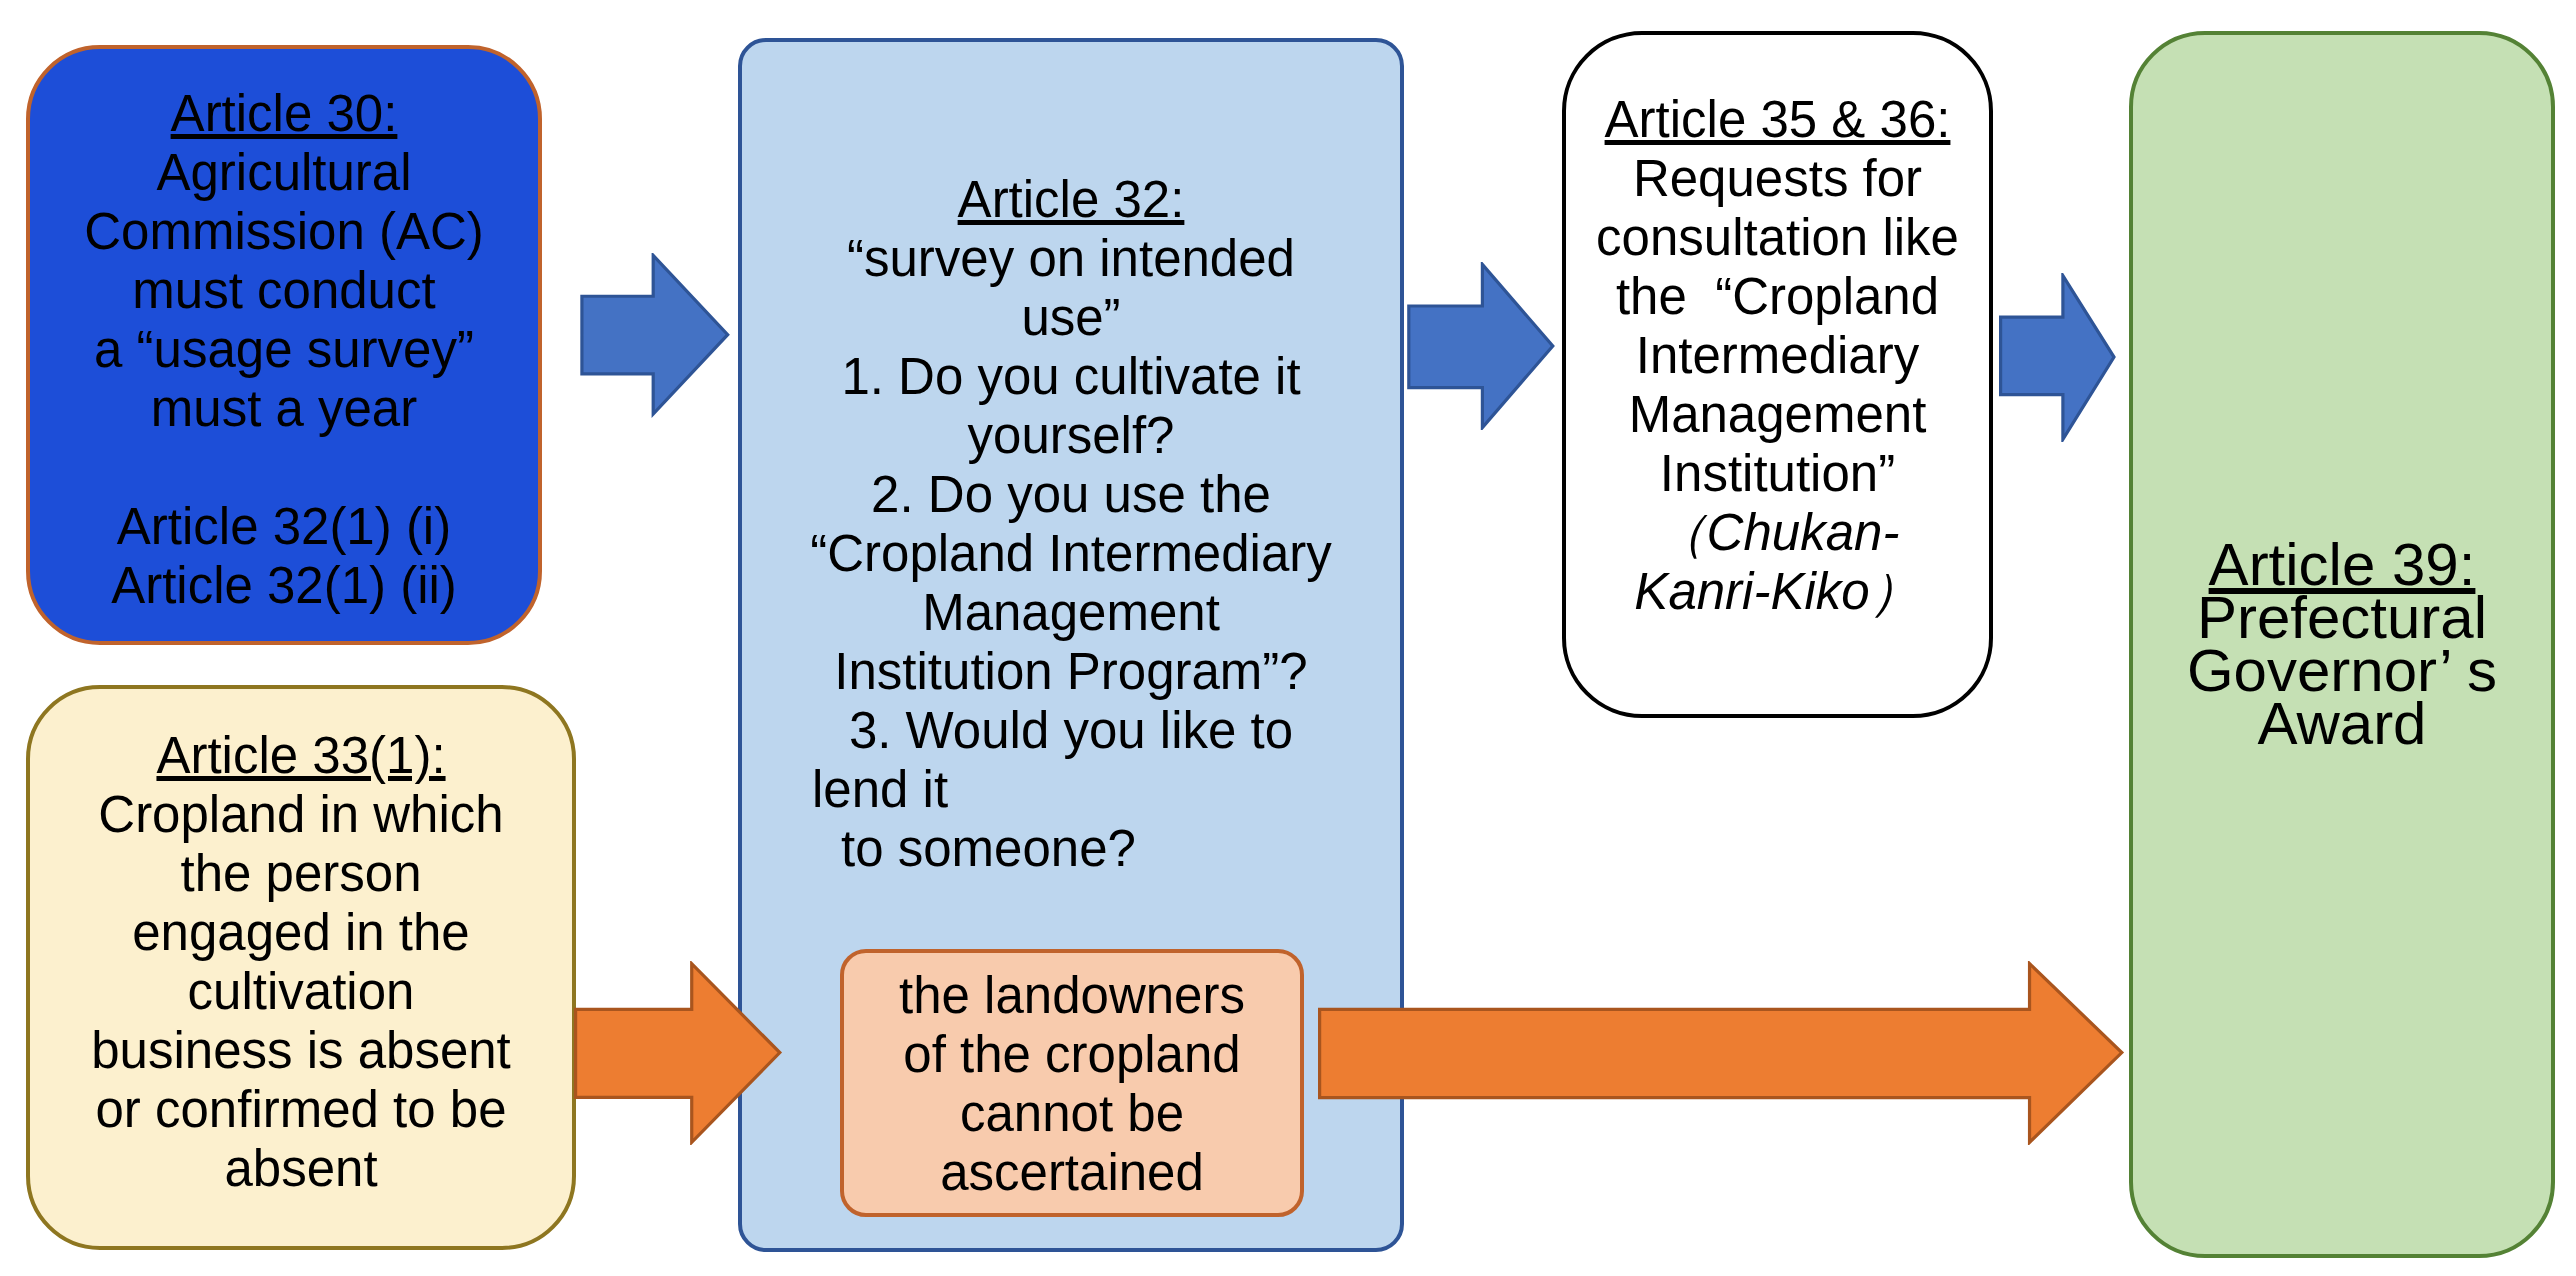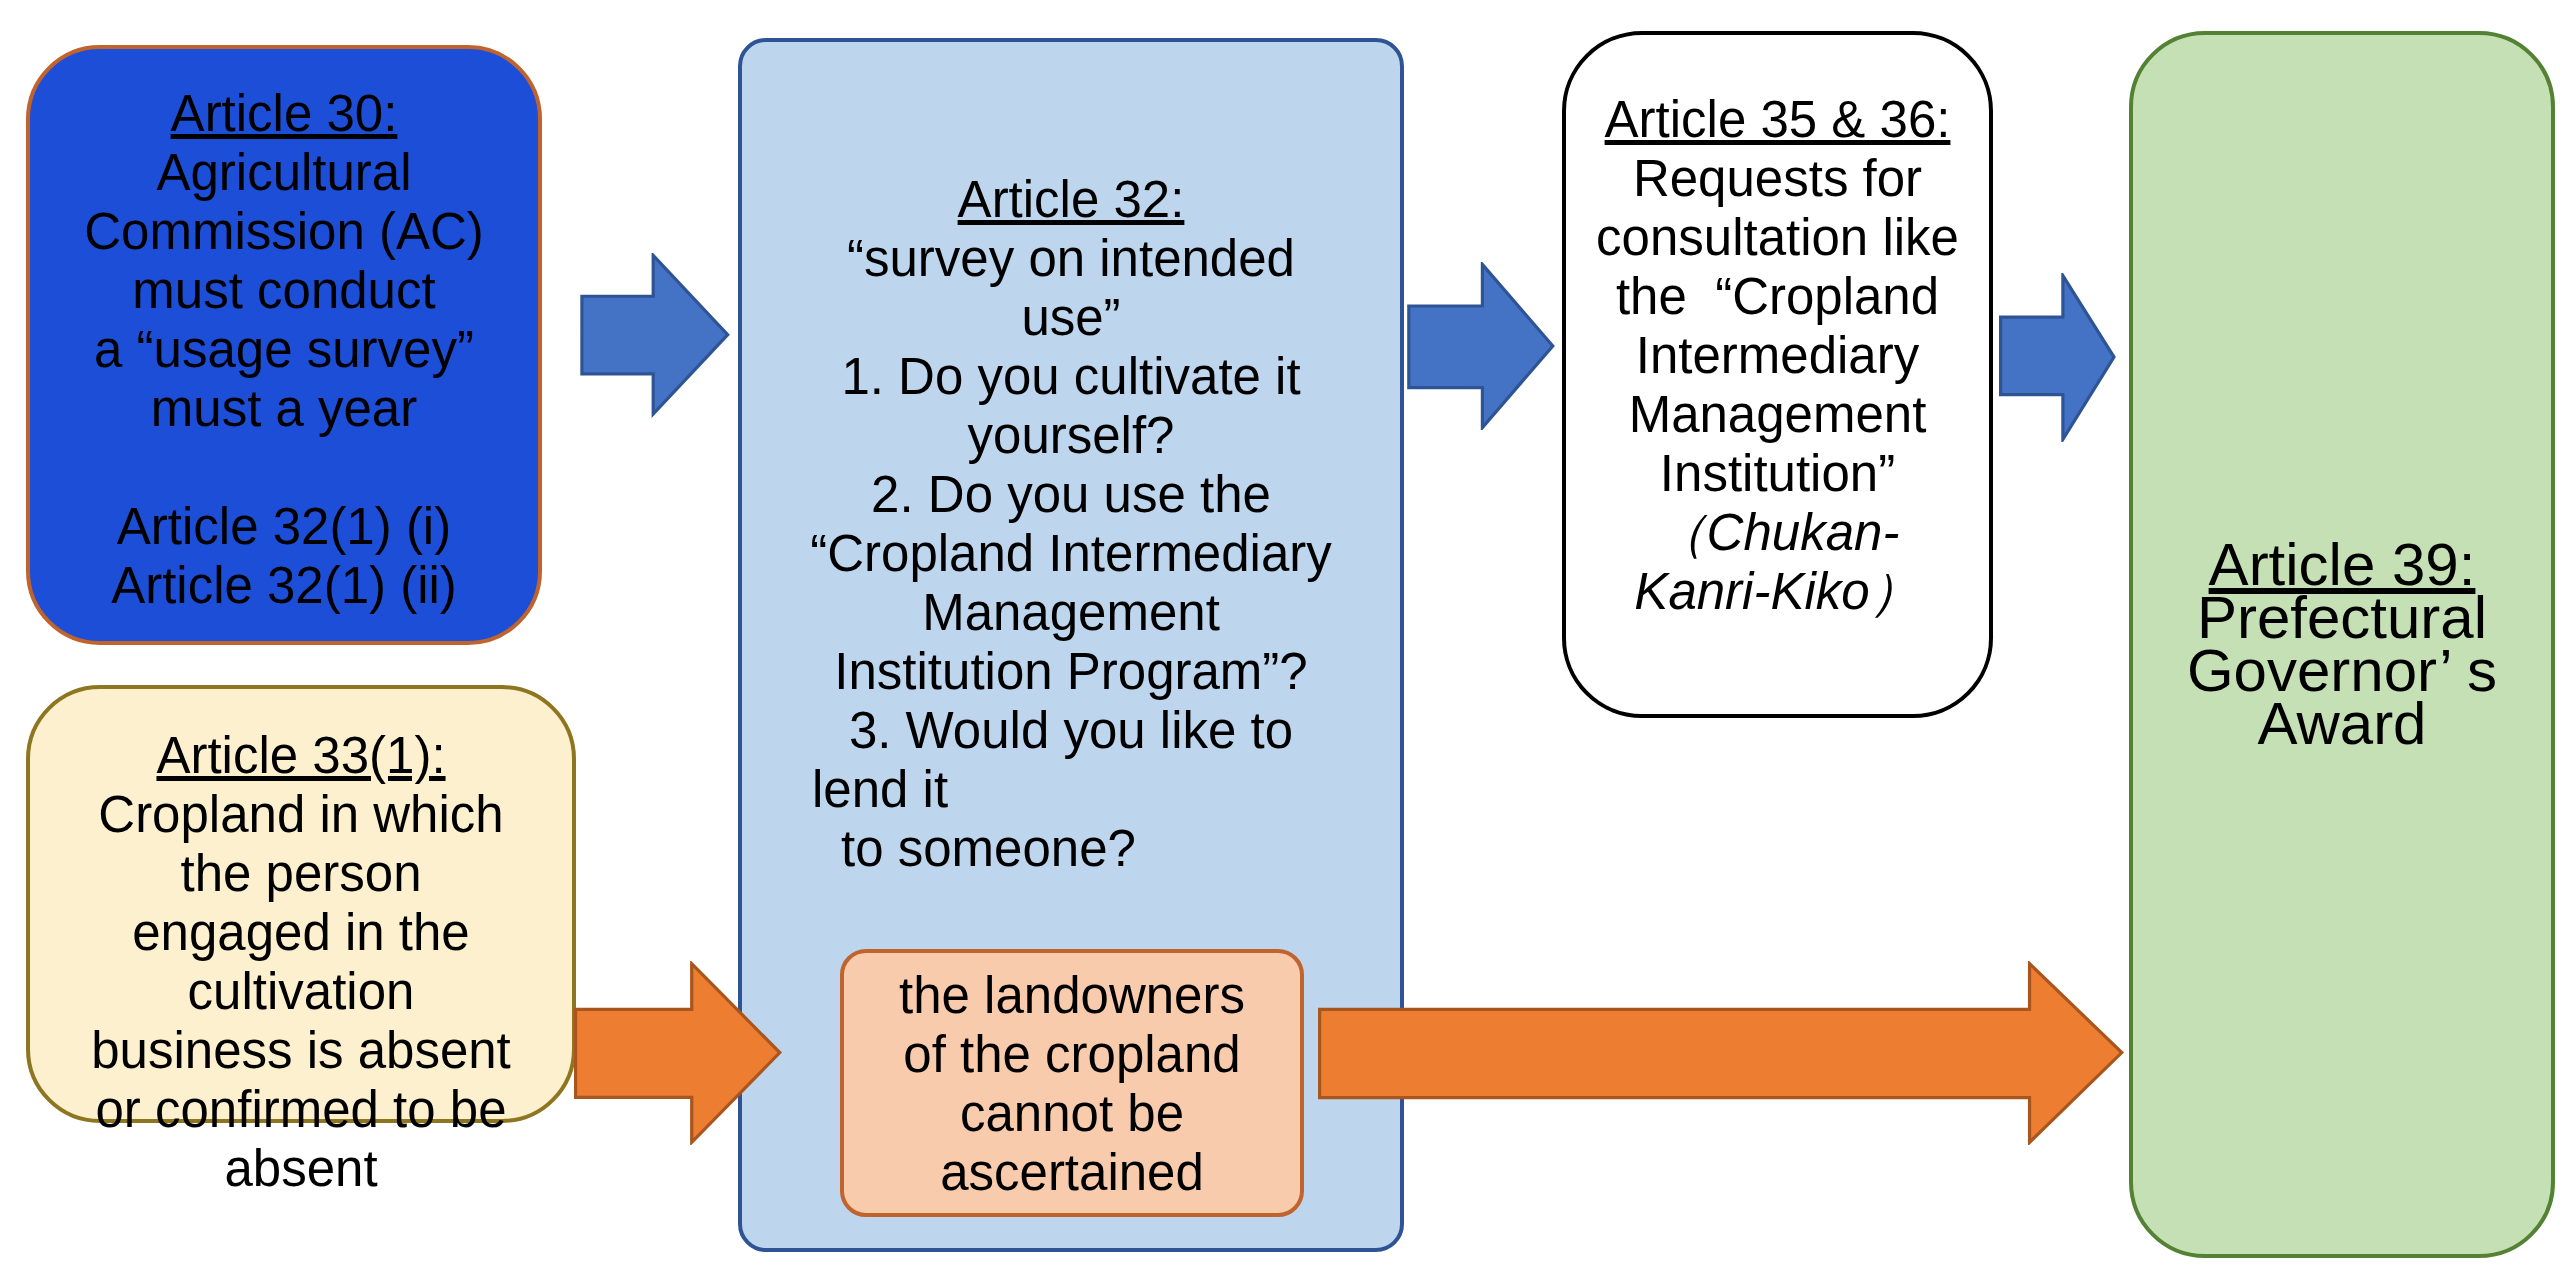--- a/index.html
+++ b/index.html
@@ -13,21 +13,21 @@
   .it{font-style:italic;}
   .left45{text-align:left;padding-left:38px;}
   .left80{text-align:left;padding-left:67px;}
 
   .box-article30{
     left:26px;top:45px;width:516px;height:600px;
     background:#1d4ed8;border:4px solid #C0632C;border-radius:74px;
     padding-top:35px;
   }
   .box-article33{
-    left:26px;top:685px;width:550px;height:438px;
+    left:26px;top:685px;width:550px;height:565px;
     background:#FCF0CE;border:4px solid #8E7620;border-radius:74px;
     padding-top:37px;
   }
   .box-article32{
     left:738px;top:38px;width:666px;height:1214px;
     background:#BDD6EE;border:4px solid #2E5496;border-radius:28px;
     padding:128px 32px 0 32px;
   }
   .box-landowners{
     left:840px;top:949px;width:464px;height:268px;

